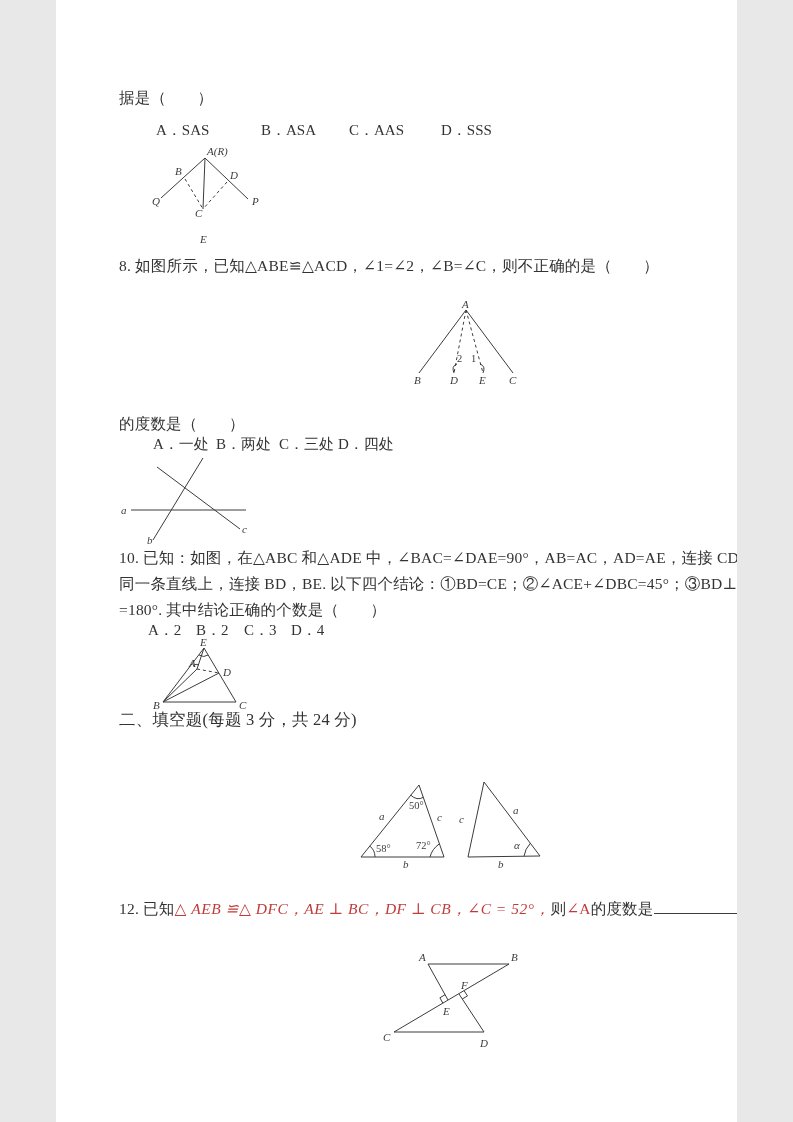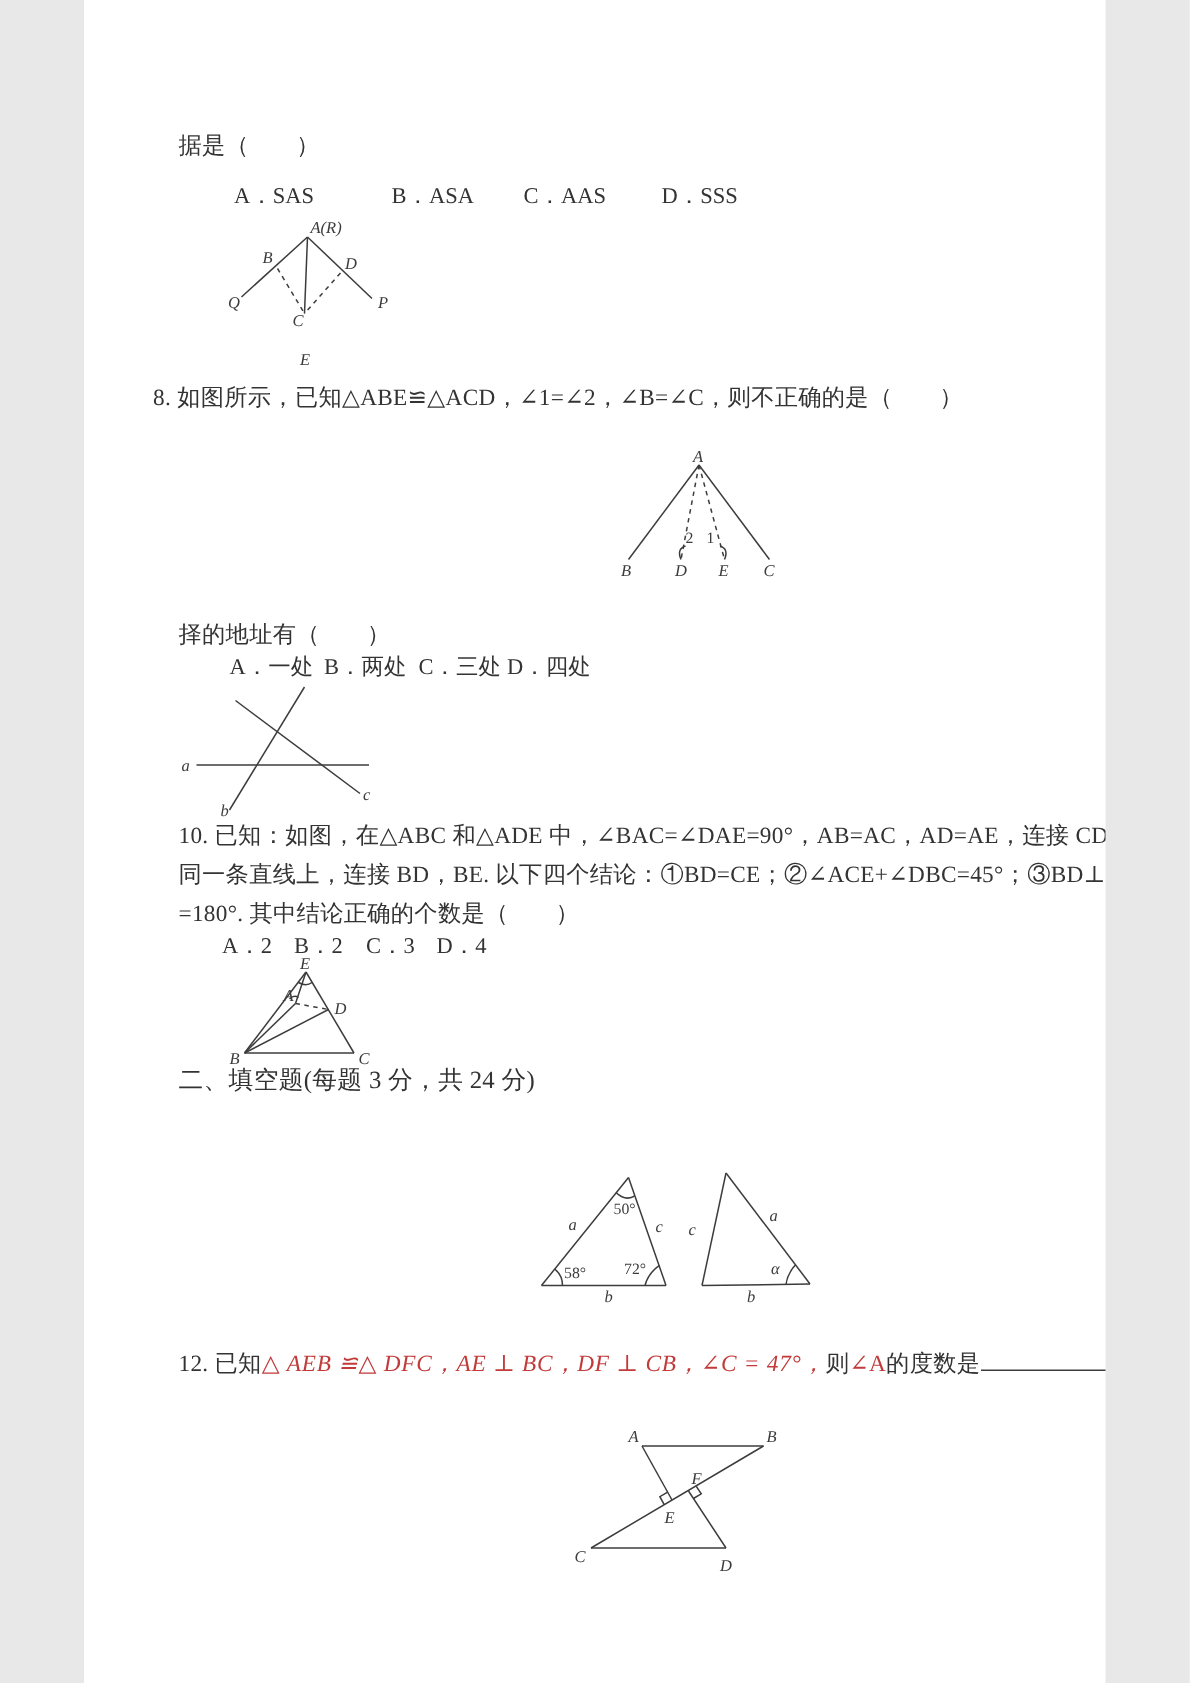--- a/index.html
+++ b/index.html
@@ -46,38 +46,38 @@
     <line class="dash" x1="86" y1="39" x2="62" y2="66"></line>
     <text x="66" y="12">A(R)</text>
     <text x="34" y="32">B</text>
     <text x="89" y="36">D</text>
     <text x="11" y="62">Q</text>
     <text x="111" y="62">P</text>
     <text x="54" y="74">C</text>
     <text x="59" y="100">E</text>
   </svg>
 
-  <div class="t" style="left:46px; top:256px">8. 如图所示，已知△ABE≌△ACD，∠1=∠2，∠B=∠C，则不正确的是（　　）</div>
+  <div class="t" style="left:63px; top:256px">8. 如图所示，已知△ABE≌△ACD，∠1=∠2，∠B=∠C，则不正确的是（　　）</div>
   <svg class="fig" style="left:353px; top:300px" width="115" height="88" viewBox="0 0 115 88">
     <line x1="57" y1="10" x2="10" y2="73"></line>
     <line x1="57" y1="10" x2="104" y2="73"></line>
     <line class="dash" x1="57" y1="10" x2="45" y2="73"></line>
     <line class="dash" x1="57" y1="10" x2="74" y2="73"></line>
     <path d="M 45 73 Q 42 66 48 64"></path>
     <path d="M 74 73 Q 77 66 71 64"></path>
     <text x="53" y="8">A</text>
     <text x="5" y="84">B</text>
     <text x="41" y="84">D</text>
     <text x="70" y="84">E</text>
     <text x="100" y="84">C</text>
     <text class="deg" x="48" y="62">2</text>
     <text class="deg" x="62" y="62">1</text>
   </svg>
 
-  <div class="t" style="left:63px; top:414px">择的地址有（　　）</div>
+  <div class="t" style="left:63px; top:414px">的度数是（　　）</div>
   <div class="row" style="top:435px">
     <span class="opt" style="left:97px">A．一处</span>
     <span class="opt" style="left:160px">B．两处</span>
     <span class="opt" style="left:223px">C．三处</span>
     <span class="opt" style="left:282px">D．四处</span>
   </div>
   <svg class="fig" style="left:63px; top:448px" width="135" height="98" viewBox="0 0 135 98">
     <line x1="12" y1="62" x2="127" y2="62"></line>
     <line x1="84" y1="10" x2="34" y2="92"></line>
     <line x1="38" y1="19" x2="121" y2="81"></line>
@@ -133,21 +133,21 @@
     <line x1="133" y1="4" x2="189" y2="78"></line>
     <line x1="117" y1="79" x2="189" y2="78"></line>
     <path d="M 179.4 65.2 Q 174 71 173 78.2"></path>
     <text x="108" y="45">c</text>
     <text x="162" y="36">a</text>
     <text x="163" y="71">α</text>
     <text x="147" y="90">b</text>
   </svg>
 
   <div class="t" style="left:63px; top:898px">
-    <span>12. 已知</span><span class="mathred">△ AEB ≌△ DFC，AE ⊥ BC，DF ⊥ CB，∠C = 47°，</span><span>则</span><span class="red">∠A</span><span>的度数是</span><span class="blank" style="width:95px"></span><span>.</span>
+    <span>12. 已知</span><span class="mathred">△ AEB ≌△ DFC，AE ⊥ BC，DF ⊥ CB，∠C = 52°，</span><span>则</span><span class="red">∠A</span><span>的度数是</span><span class="blank" style="width:95px"></span><span>.</span>
   </div>
   <svg class="fig" style="left:325px; top:946px" width="175" height="108" viewBox="0 0 175 108">
     <line x1="47" y1="18" x2="128" y2="18"></line>
     <line x1="47" y1="18" x2="67" y2="54"></line>
     <line x1="128" y1="18" x2="13" y2="86"></line>
     <line x1="13" y1="86" x2="103" y2="86"></line>
     <line x1="103" y1="86" x2="78" y2="48"></line>
     <polyline points="61.8,57.1 58.9,51.8 64.1,48.7"></polyline>
     <polyline points="83.2,44.9 86.5,49.9 81.3,53"></polyline>
     <text x="38" y="15">A</text>

